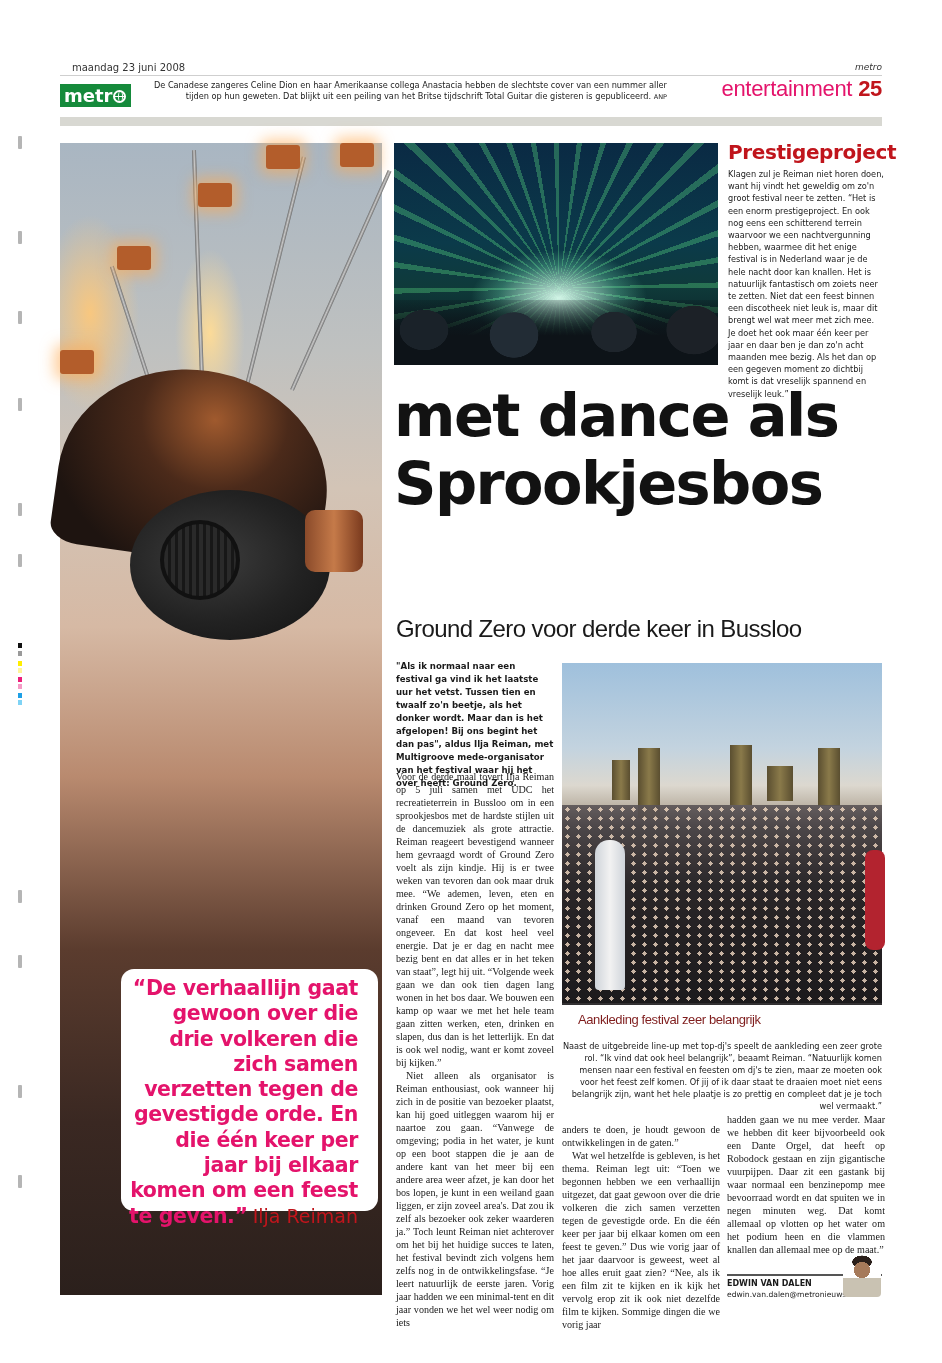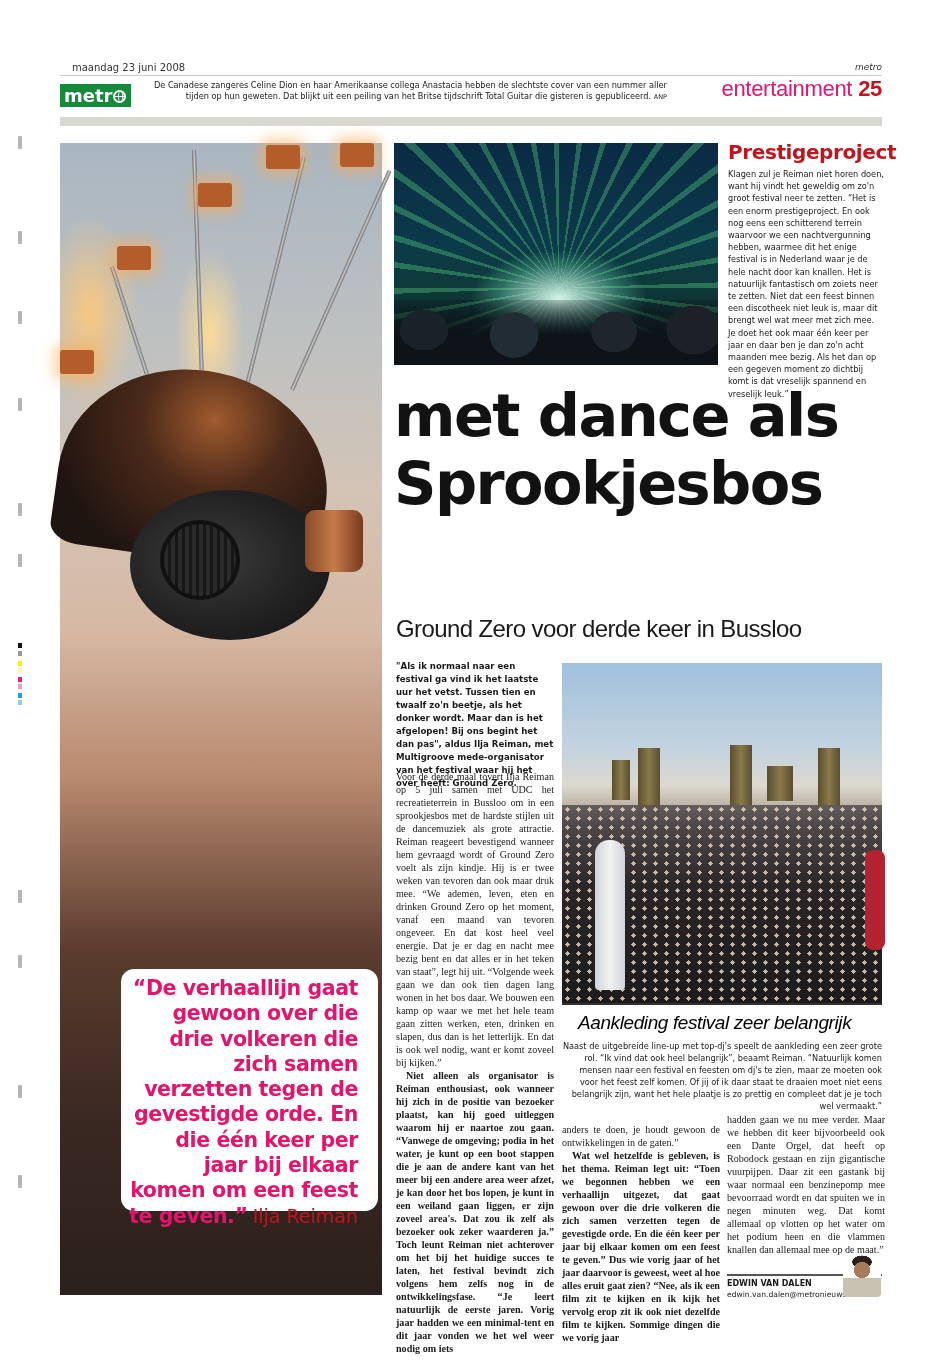--- a/index.html
+++ b/index.html
@@ -84,26 +84,26 @@
   .side-body { left: 728px; top: 168px; width: 156px; font-size: 8.2px; line-height: 12.2px; color: #1a1a1a; }
 
   
   .headline { left: 394px; top: 382px; width: 500px; font-size: 59px; font-weight: bold; line-height: 68px; letter-spacing: -1.6px; color: #121212; }
   .subhead { left: 396px; top: 615px; font-size: 24px; color: #1a1a1a; letter-spacing: -0.6px; font-family: "Liberation Sans", sans-serif; }
 
   
   .intro { left: 396px; top: 660px; width: 158px; font-size: 8.6px; font-weight: bold; line-height: 13px; color: #1a1a1a; }
   .col { font-family: "Liberation Serif", serif; font-size: 10.1px; line-height: 13px; color: #1a1a1a; text-align: justify; }
   .col p { margin: 0; }
-  .col p + p { text-indent: 10px; font-weight: bold; }
+  .col p + p { text-indent: 10px; }
   .col-1 { left: 396px; top: 770px; width: 158px; }
   .col-2 { left: 562px; top: 1123px; width: 158px; }
   .col-3 { left: 727px; top: 1113px; width: 158px; }
 
-  .caption-head { left: 578px; top: 1012px; font-size: 19px; color: #000000; letter-spacing: -0.4px; font-family: "Liberation Sans", sans-serif; font-style: italic; }
+  .caption-head { left: 578px; top: 1012px; font-size: 13px; color: #7f1d1d; letter-spacing: -0.4px; font-family: "Liberation Sans", sans-serif; }
   .caption-body { left: 562px; top: 1040px; width: 320px; font-size: 8.2px; line-height: 12px; text-align: right; color: #1a1a1a; }
 
   .byline-rule { left: 727px; top: 1274px; width: 155px; height: 2px; background: #555; }
   .byline-name { left: 727px; top: 1279px; font-size: 8px; font-weight: bold; color: #1a1a1a; }
   .byline-email { left: 727px; top: 1290px; font-size: 7.6px; color: #1a1a1a; }
   .avatar { left: 843px; top: 1255px; width: 38px; height: 42px; border-radius: 4px;
     background: radial-gradient(circle 10px at 19px 15px, #a67a5a 80%, transparent 82%),
                 radial-gradient(ellipse 12px 8px at 19px 7px, #2a1f1a 80%, transparent 82%),
                 linear-gradient(180deg, #fff 0 55%, #c9c2b2 55% 100%); }
 </style>

